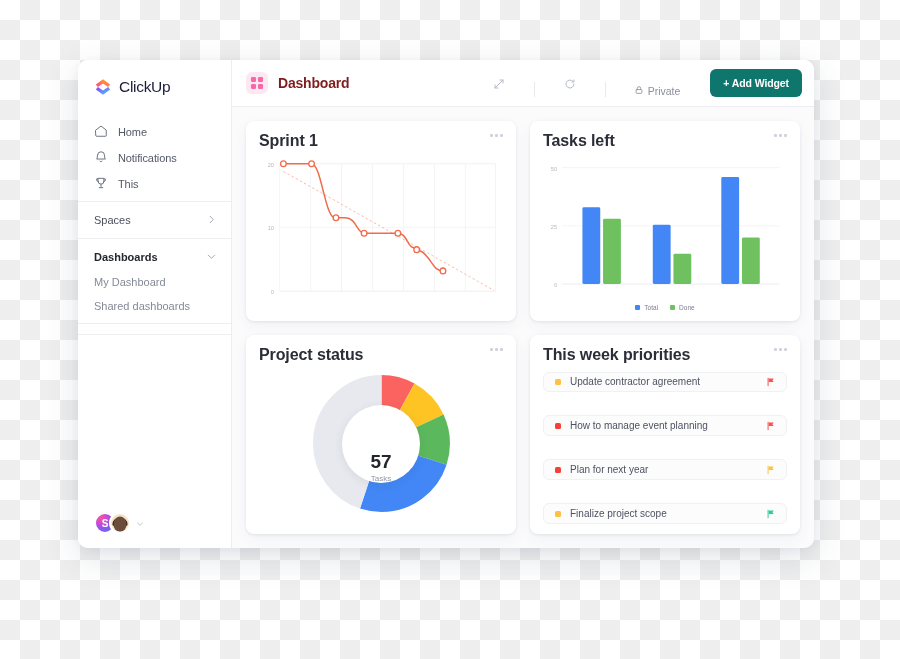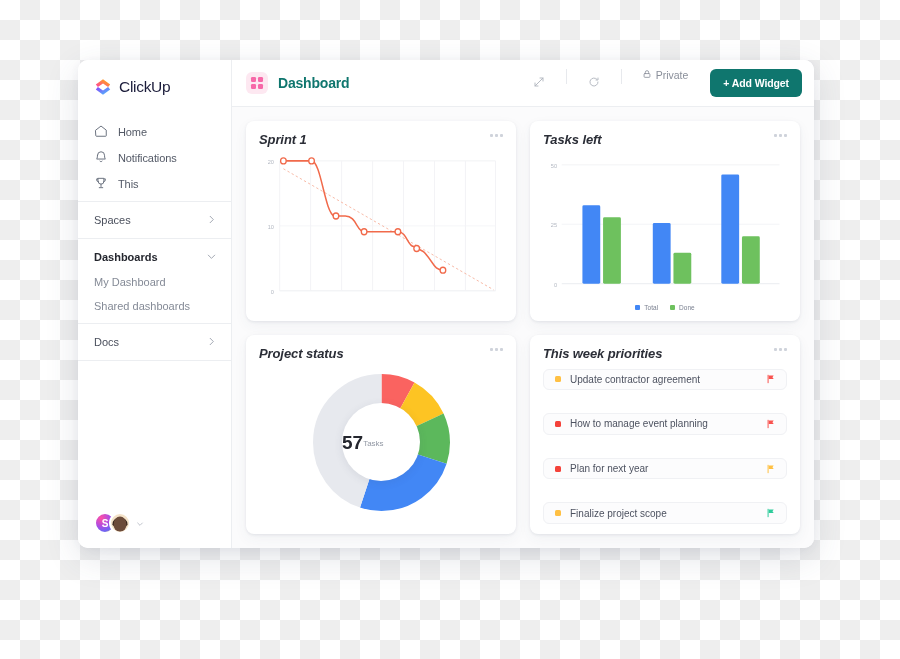--- a/index.html
+++ b/index.html
@@ -129,22 +129,22 @@
     padding: 0 12px 0 14px;
     gap: 10px;
     flex: none;
   }
   .dash-icon {
     width: 22px; height: 22px; border-radius: 6px; background: #fde8f1;
     display: flex; align-items: center; justify-content: center; flex: none;
   }
   .dash-grid { display: grid; grid-template-columns: 5px 5px; grid-template-rows: 5px 5px; gap: 2px; }
   .dash-grid i { background: #f768a8; border-radius: 1.2px; display:block; }
-  .dash-title { font-size: 14px; font-weight: bold; color: #0f766e; letter-spacing: -0.2px; }
-  .topbar-right { margin-left: auto; display: flex; align-items: flex-start; gap: 8px; }
+  .dash-title { font-size: 14px; font-weight: bold; color: #7f1d1d; letter-spacing: -0.2px; }
+  .topbar-right { margin-left: auto; display: flex; align-items: flex-end; gap: 16px; }
   .tb-btn {
     width: 26px; height: 26px; display: flex; align-items: center; justify-content: center;
     color: #b2b7c0; cursor: pointer; border-radius: 5px;
   }
   .tb-div { width: 1px; height: 15px; background: #e7e9ed; margin: 0 6px; }
   .private {
     display: flex; align-items: center; gap: 4px; color: #8a8f9a;
     font-size: 10.5px; cursor: pointer; padding: 0 6px;
   }
   .add-widget {
@@ -167,21 +167,21 @@
     background: #ffffff;
     border-radius: 8px;
     box-shadow: 0 1px 3px rgba(60,70,100,0.10), 0 5px 14px rgba(60,70,100,0.05);
     padding: 11px 13px 10px 13px;
     display: flex;
     flex-direction: column;
     min-width: 0; min-height: 0;
     position: relative;
   }
   .card-head { display: flex; align-items: flex-start; justify-content: space-between; flex:none; }
-  .card-title { font-size: 13px; font-weight: bold; color: #2b2e37; letter-spacing: -0.1px; font-style: italic; }
+  .card-title { font-size: 16px; font-weight: bold; color: #2b2e37; letter-spacing: -0.1px; }
   .dots { display: flex; gap: 2px; cursor: pointer; padding: 2px 0 0 0; }
   .dots i { width: 3px; height: 3px; background: #cfd3db; border-radius: 1px; display:block; }
   .card-body { flex: 1; min-height: 0; position: relative; margin-top: 6px; }
   .card-body svg { display: block; width: 100%; height: 100%; }
 
   
   .legend {
     display: flex; justify-content: center; align-items: center; gap: 12px;
     flex: none; padding-top: 2px;
   }
@@ -189,21 +189,21 @@
   .lg i { width: 5px; height: 5px; border-radius: 1px; display:block; }
 
   
   .donut-wrap { flex:1; display:flex; align-items:center; justify-content:center; min-height:0; position:relative; }
   .donut-box { position: relative; width: 137px; height: 137px; }
   .donut-box svg { width: 137px; height: 137px; display:block; }
   .donut-center {
     position: absolute; left: 50%; top: 50%; transform: translate(-50%,-50%);
     width: 78px; height: 78px; border-radius: 50%; background: #fff;
     box-shadow: 0 2px 8px rgba(60,70,100,0.10);
-    display: flex; flex-direction: row; align-items: center; justify-content: flex-start;
+    display: flex; flex-direction: column; align-items: center; justify-content: flex-end;
   }
   .donut-num { font-size: 19px; font-weight: bold; color: #24262e; line-height: 1; }
   .donut-sub { font-size: 8px; color: #9298a4; margin-top: 3px; }
 
   
   .plist { display: flex; flex-direction: column; gap: 23px; margin-top: 8px; flex: 1; min-height: 0; }
   .prow {
     background: #fcfcfd;
     border: 1px solid #f0f1f4;
     border-radius: 6px;
@@ -294,28 +294,20 @@
         <svg viewBox="0 0 24 24" width="11" height="11" fill="none" stroke="currentColor" stroke-width="2" stroke-linecap="round" stroke-linejoin="round">
             <path d="M5 9l7 7 7-7"></path>
           </svg>
       </span>
     </div>
     <div class="sub-item">My Dashboard</div>
     <div class="sub-item">Shared dashboards</div>
 
     <div class="nav-sep"></div>
 
-    <div class="sec-row">
-      <span class="sec-label">Docs</span>
-      <span class="chev">
-        <svg viewBox="0 0 24 24" width="11" height="11" fill="none" stroke="currentColor" stroke-width="2" stroke-linecap="round" stroke-linejoin="round">
-            <path d="M9 5l7 7-7 7"></path>
-          </svg>
-      </span>
-    </div>
 
     <div class="nav-sep"></div>
 
     <div class="avatars">
       <span class="av av-1">S</span>
       <span class="av av-2">
         <span class="hair"></span>
         <span class="face"></span>
       </span>
       <span class="av-caret">

